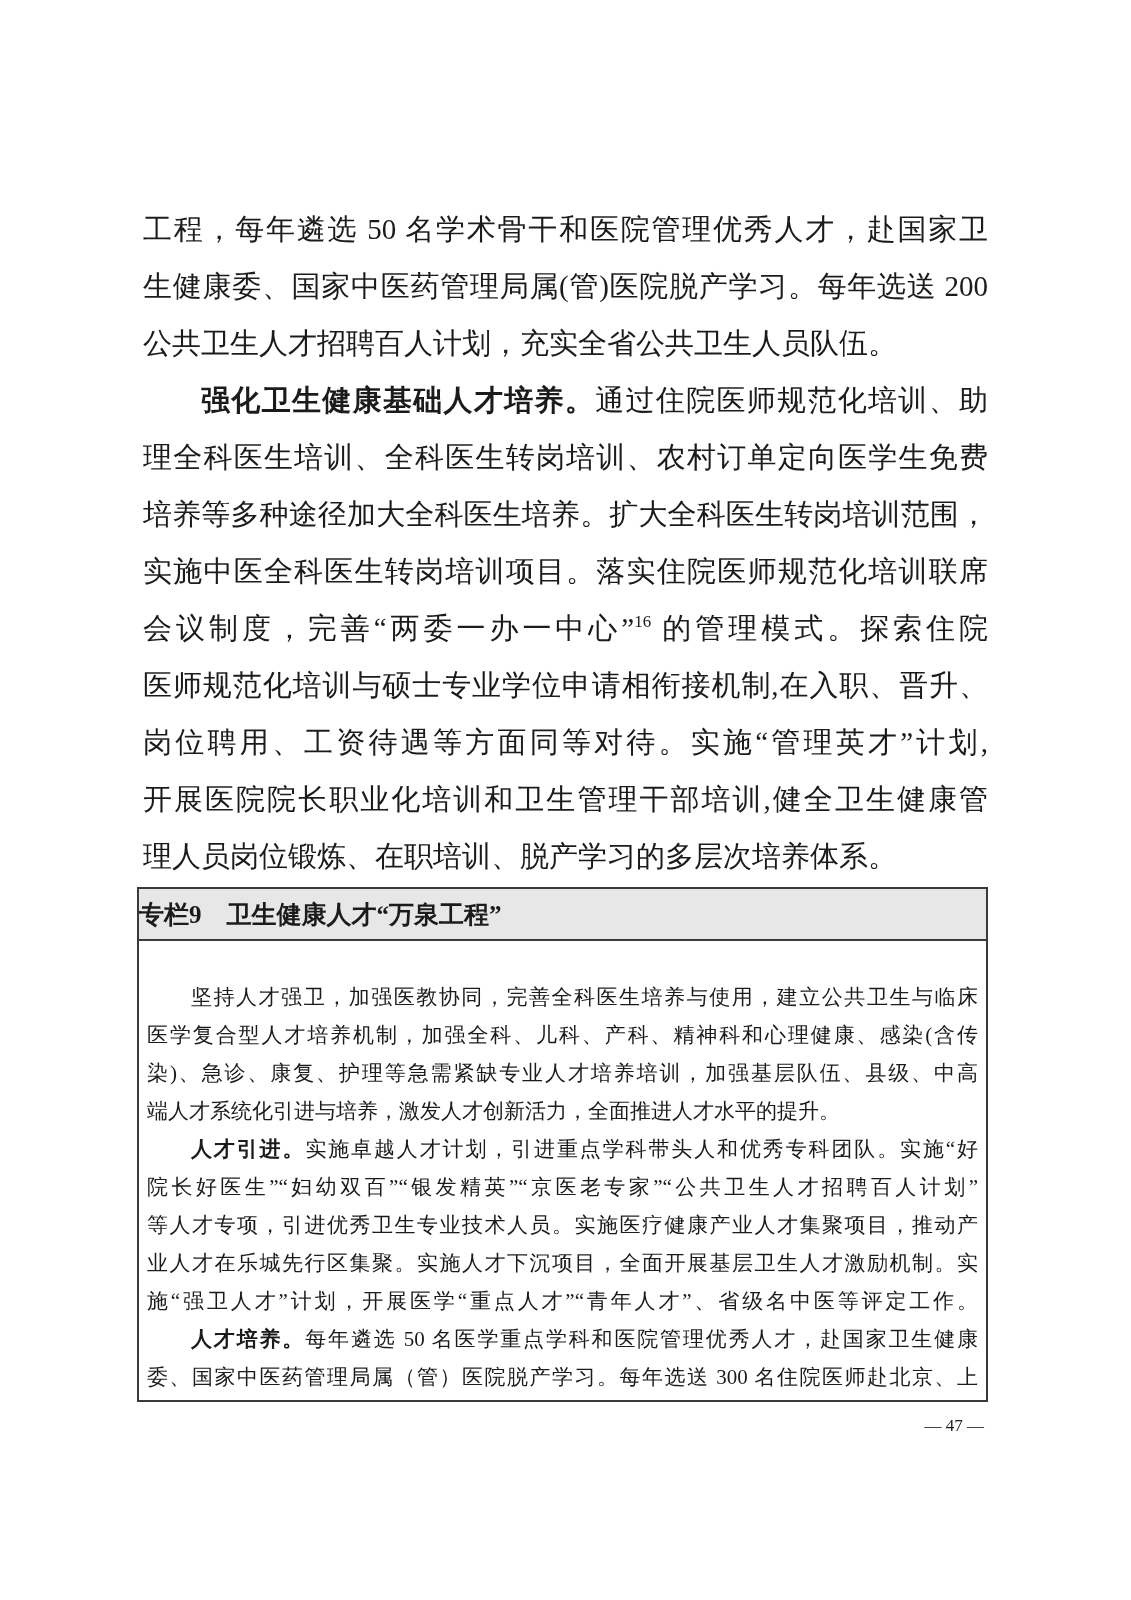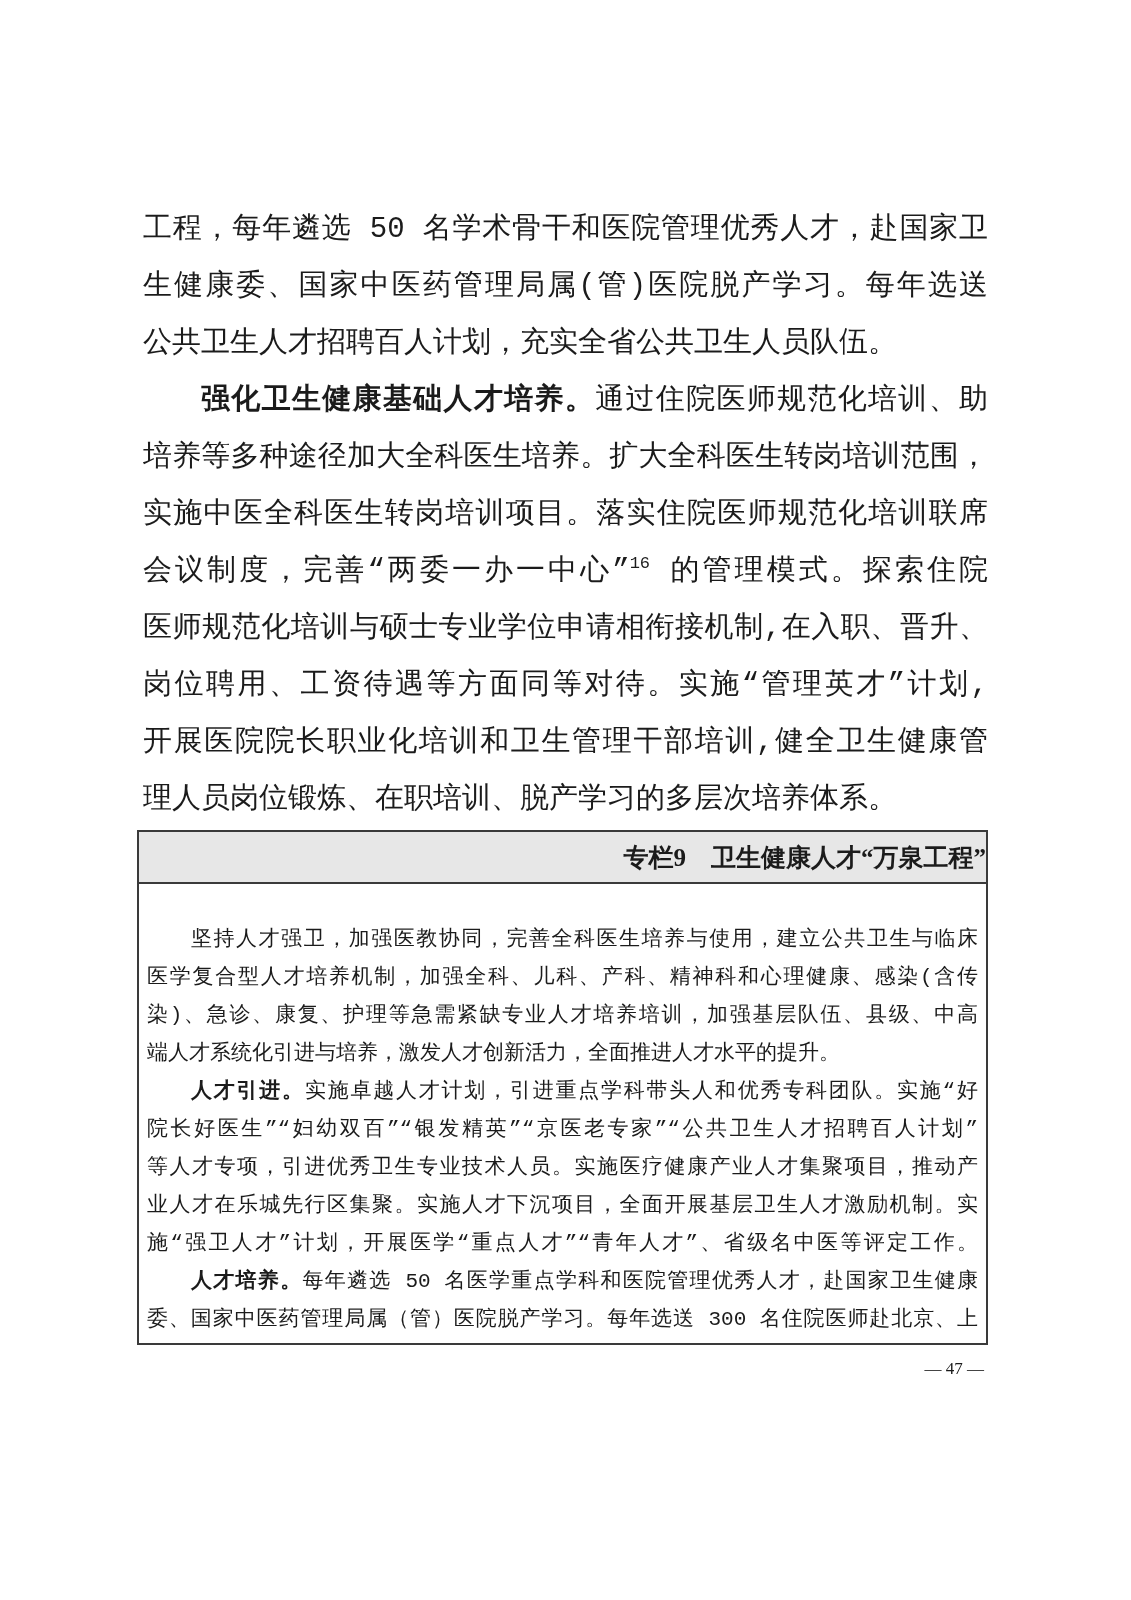--- a/index.html
+++ b/index.html
@@ -17,21 +17,21 @@
     background:var(--page-bg);
     color:var(--text-color);
     font-family:"Liberation Serif","DejaVu Serif",serif;
     overflow:hidden;
   }
   .content{
     position:absolute;
     left:143px;top:201px;
     width:845px;
   }
-  .para{margin:0;font-family:Liberation Mono, monospace;}
+  .para{margin:0;}
   .line{
     height:57px;
     line-height:57px;
     font-size:29px;
     text-align:justify;
     text-align-last:justify;
     white-space:normal;
     overflow:hidden;
   }
   .line.last{
@@ -52,21 +52,21 @@
     width:851px;
     margin-top:2px;
     border:2px solid var(--border-color);
     background:#fff;
   }
   .panel-header{
     height:52px;
     line-height:52px;
     background:var(--box-header-bg);
     border-bottom:2px solid var(--border-color);
-    text-align:right;
+    text-align:left;
     font-weight:bold;
     font-size:25px;
   }
   .panel-body{
     padding:5px 8px 4px 8px;
     margin-top:32px;
   }
   .bline{
     height:38px;
     line-height:38px;
@@ -95,20 +95,21 @@
   <div class="content">
 
     <div class="para">
       <div class="line">工程，每年遴选 50 名学术骨干和医院管理优秀人才，赴国家卫</div>
       <div class="line">生健康委、国家中医药管理局属(管)医院脱产学习。每年选送 200</div>
       <div class="line last">公共卫生人才招聘百人计划，充实全省公共卫生人员队伍。</div>
     </div>
 
     <div class="para">
       <div class="line indent"><b>强化卫生健康基础人才培养。</b><span>通过住院医师规范化培训、助</span></div>
+      <div class="line">理全科医生培训、全科医生转岗培训、农村订单定向医学生免费</div>
       <div class="line">培养等多种途径加大全科医生培养。扩大全科医生转岗培训范围，</div>
       <div class="line">实施中医全科医生转岗培训项目。落实住院医师规范化培训联席</div>
       <div class="line"><span>会议制度，完善“两委一办一中心”</span><sup class="fn">16</sup><span> 的管理模式。探索住院</span></div>
       <div class="line">医师规范化培训与硕士专业学位申请相衔接机制,在入职、晋升、</div>
       <div class="line">岗位聘用、工资待遇等方面同等对待。实施“管理英才”计划,</div>
       <div class="line">开展医院院长职业化培训和卫生管理干部培训,健全卫生健康管</div>
       <div class="line last">理人员岗位锻炼、在职培训、脱产学习的多层次培养体系。</div>
     </div>
 
     <div class="panel">

